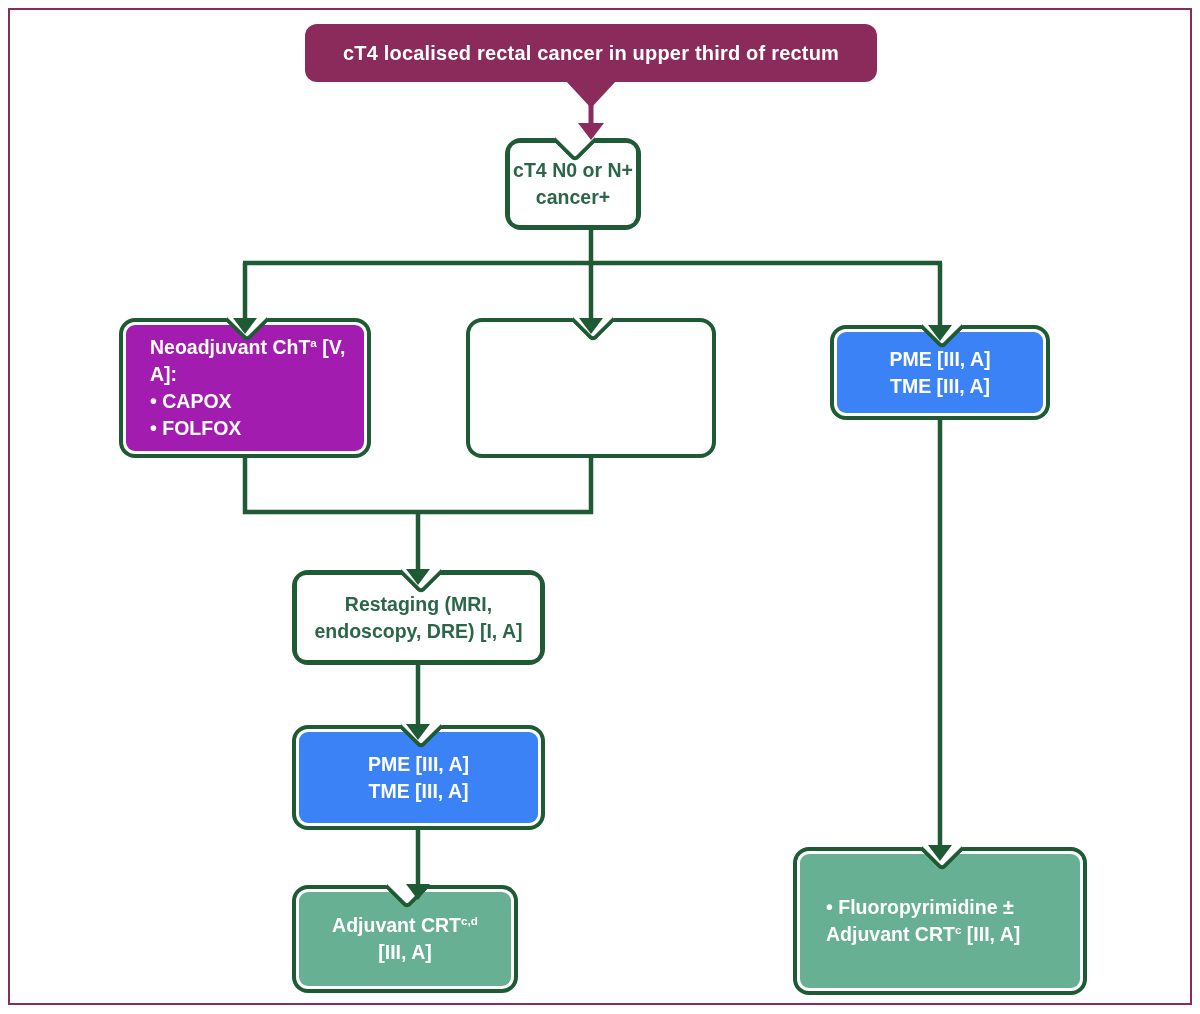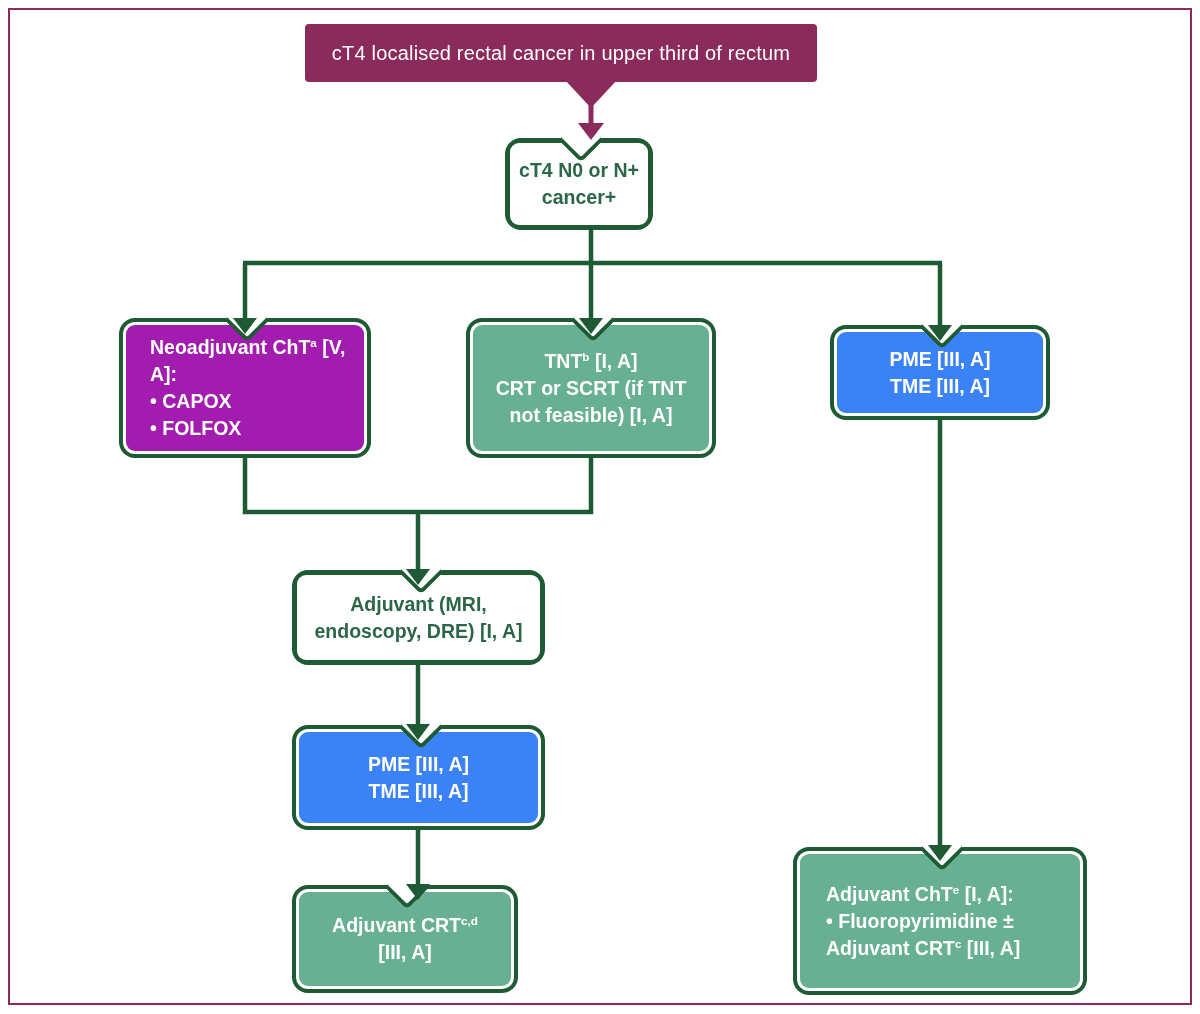--- a/index.html
+++ b/index.html
@@ -7,23 +7,23 @@
     position:relative; width:1200px; height:1014px; background:#ffffff;
     font-family:"Liberation Sans","DejaVu Sans",sans-serif; overflow:hidden;
   }
   .frame {
     position:absolute; left:8px; top:8px; right:8px; bottom:9px;
     border:2px solid #8B2B5B; pointer-events:none;
   }
 
   
   .title-box {
-    position:absolute; left:305px; top:24px; width:512px; height:58px;
-    background:#8B2B5B; border-radius:4px; display:flex; align-items:center;
-    justify-content:center; color:#ffffff; font-weight:normal; font-size:20px;
+    position:absolute; left:305px; top:24px; width:572px; height:58px;
+    background:#8B2B5B; border-radius:12px; display:flex; align-items:center;
+    justify-content:center; color:#ffffff; font-weight:bold; font-size:20px;
     letter-spacing:0.2px;
   }
 
   
   .node { position:absolute; background:#1E5A34; border-radius:16px; }
   .node .gap  { position:absolute; inset:4px; background:#ffffff; border-radius:12px; }
   .node .fill {
     position:absolute; inset:7px; border-radius:9px;
     display:flex; flex-direction:column; justify-content:center;
     font-weight:bold; font-size:19.5px; line-height:27px; text-align:center;
@@ -49,60 +49,55 @@
 </style>
 </head>
 <body>
 
 <div class="canvas">
 
   <div class="frame"></div>
 
   <div class="title-box">cT4 localised rectal cancer in upper third of rectum</div>
 
-  <div class="node white" style="left:505px; top:138px; width:148px; height:92px;">
+  <div class="node white" style="left:505px; top:138px; width:136px; height:92px;">
     <div class="fill" style="background:#fff; color:#2A6647;">
       <div>cT4 N0 or N+</div>
       <div>cancer+</div>
     </div>
     <div class="notch"></div>
   </div>
 
   <div class="node blue" style="left:119px; top:318px; width:252px; height:140px;">
     <div class="gap"></div>
     <div class="fill align-left">
       <div>Neoadjuvant ChT<sup>a</sup> [V, A]:</div>
       <div>• CAPOX</div>
       <div>• FOLFOX</div>
     </div>
     <div class="notch"></div>
   </div>
 
   <div class="node green" style="left:466px; top:318px; width:250px; height:140px;">
     <div class="gap"></div>
-    <div class="fill">
-      <div>TNT<sup>b</sup> [I, A]</div>
-      <div>CRT or SCRT (if TNT</div>
-      <div>not feasible) [I, A]</div>
-    </div>
     <div class="notch"></div>
   </div>
 
   <div class="node red" style="left:830px; top:325px; width:220px; height:95px;">
     <div class="gap"></div>
     <div class="fill">
       <div>PME [III, A]</div>
       <div>TME [III, A]</div>
     </div>
     <div class="notch"></div>
   </div>
 
   <div class="node white" style="left:292px; top:570px; width:253px; height:95px;">
     <div class="fill" style="background:#fff; color:#2A6647;">
-      <div>Adjuvant (MRI,</div>
+      <div>Restaging (MRI,</div>
       <div>endoscopy, DRE) [I, A]</div>
     </div>
     <div class="notch"></div>
   </div>
 
   <div class="node red" style="left:292px; top:725px; width:253px; height:105px;">
     <div class="gap"></div>
     <div class="fill">
       <div>PME [III, A]</div>
       <div>TME [III, A]</div>
@@ -115,21 +110,20 @@
     <div class="fill">
       <div>Adjuvant CRT<sup>c,d</sup></div>
       <div>[III, A]</div>
     </div>
     <div class="notch"></div>
   </div>
 
   <div class="node green" style="left:793px; top:847px; width:294px; height:148px;">
     <div class="gap"></div>
     <div class="fill align-left" style="padding-left:26px;">
-      <div>Adjuvant ChT<sup>e</sup> [I, A]:</div>
       <div>• Fluoropyrimidine ±</div>
       <div>Adjuvant CRT<sup>c</sup> [III, A]</div>
     </div>
     <div class="notch"></div>
   </div>
 
   <svg class="wires" width="1200" height="1014" viewBox="0 0 1200 1014">
 
     <polygon points="565,80 617,80 591,108" fill="#8B2B5B"></polygon>
     <line x1="591" y1="100" x2="591" y2="125" stroke="#8B2B5B" stroke-width="5"></line>

